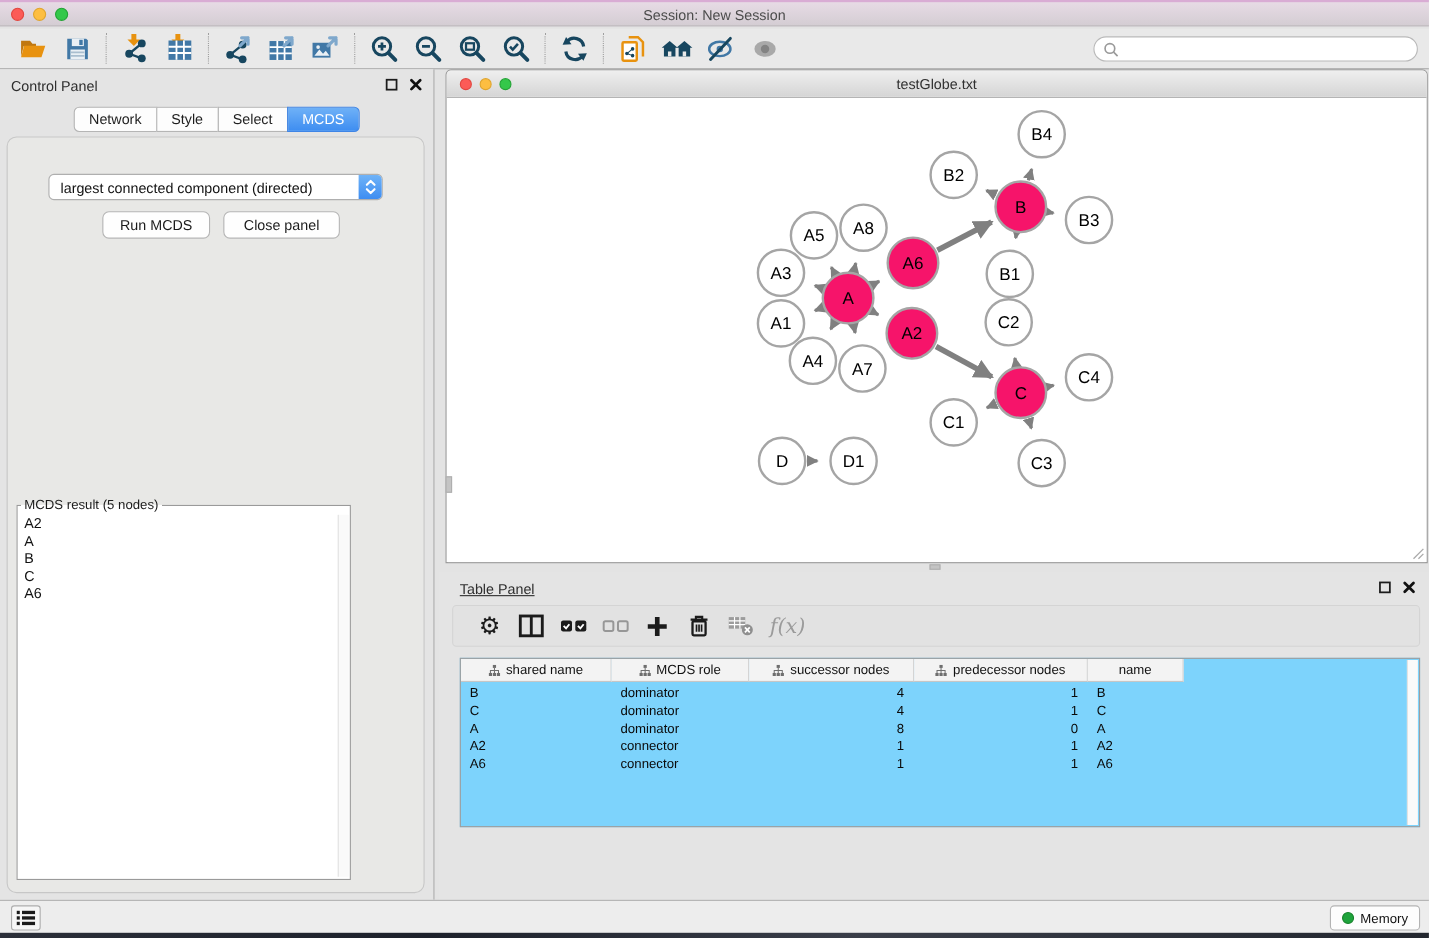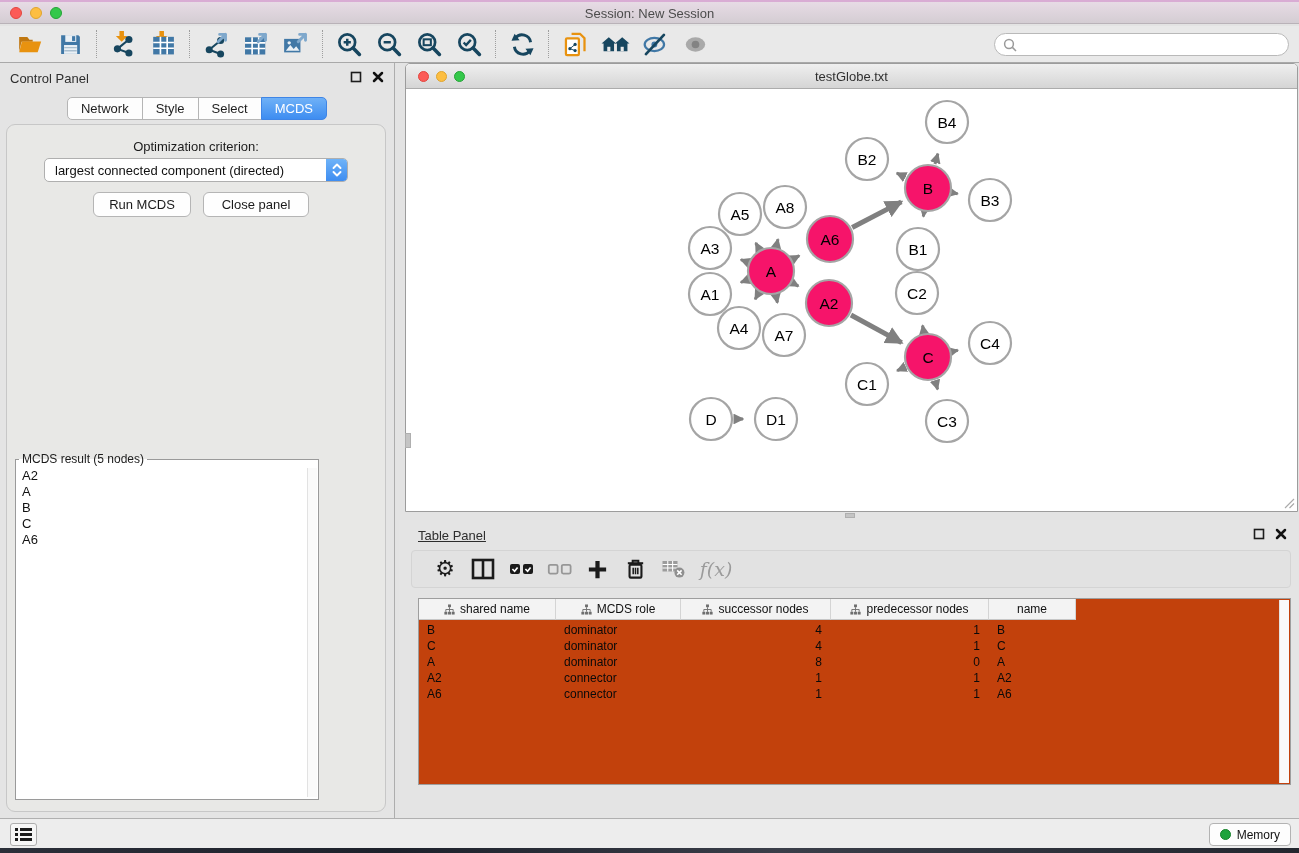--- a/index.html
+++ b/index.html
@@ -66,21 +66,21 @@
   .net-canvas { position:absolute; left:1px; top:26px; width:889px; height:421px; background:#fff; overflow:hidden; }
   .grip { position:absolute; right:2px; bottom:2px; width:13px; height:13px; }
   .mini-thumb { position:absolute; background:#C4C4C4; border:1px solid #AFAFAF; }
 
   
   .tpanel { position:absolute; left:399px; top:520px; width:900px; height:298px; background:#E4E4E4; }
   .tp-toolbar { position:absolute; left:12px; top:30px; width:880px; height:38px; background:#E2E2E2;
     border:1px solid #D4D4D4; border-radius:4px; display:flex; align-items:center; padding-left:14px; }
   .tp-btn { width:38px; height:30px; display:flex; align-items:center; justify-content:center; }
   .fxlbl { font-size:19px; color:#9B9B9B; font-family:"DejaVu Serif",serif; font-style:italic; margin-left:10px; }
-  .dtable { position:absolute; left:19px; top:78px; width:873px; height:187px; background:#c2410c;
+  .dtable { position:absolute; left:19px; top:78px; width:873px; height:154px; background:#7dd3fc;
     border:1px solid #9E9E9E; overflow:hidden; }
   .thead { position:absolute; left:0; top:0; height:21px; display:flex; }
   .th { height:21px; background:#F3F3F3; border-right:1px solid #D4D4D4; border-bottom:1px solid #C6C6C6;
     display:flex; align-items:center; justify-content:center; gap:5px; font-size:12px; color:#111; }
   .trows { position:absolute; left:0; top:23px; right:12px; }
   .tr { display:flex; height:16px; }
   .td { font-size:12px; color:#0A0A0A; line-height:16px; overflow:hidden; white-space:nowrap; }
   .td.l { text-align:left; padding-left:8px; }
   .td.r { text-align:right; padding-right:9px; }
   .bottom-tabs { position:absolute; left:0; top:268px; width:100%; display:flex; justify-content:center; }
@@ -307,21 +307,20 @@
           </svg>
       </span>
     </div>
     <div class="segrow" id="cp-tabs">
         <span class="seg">Network</span>
         <span class="seg">Style</span>
         <span class="seg">Select</span>
         <span class="seg active">MCDS</span>
       </div>
     <div class="inner-panel">
-      <div class="opt-label">Optimization criterion:</div>
       <div class="dropdown">
         <span class="dval">largest connected component (directed)</span>
         <span class="dd-step">
           <svg width="12" height="16" viewBox="0 0 12 16">
               <path d="M2.5 6L6 2.5 9.5 6M2.5 10L6 13.5 9.5 10" fill="none" stroke="#fff" stroke-width="1.9" stroke-linecap="round" stroke-linejoin="round"></path>
             </svg>
         </span>
       </div>
       <div class="btn" style="left:86px;top:67px;width:98px;">Run MCDS</div>
       <div class="btn" style="left:196px;top:67px;width:106px;">Close panel</div>

